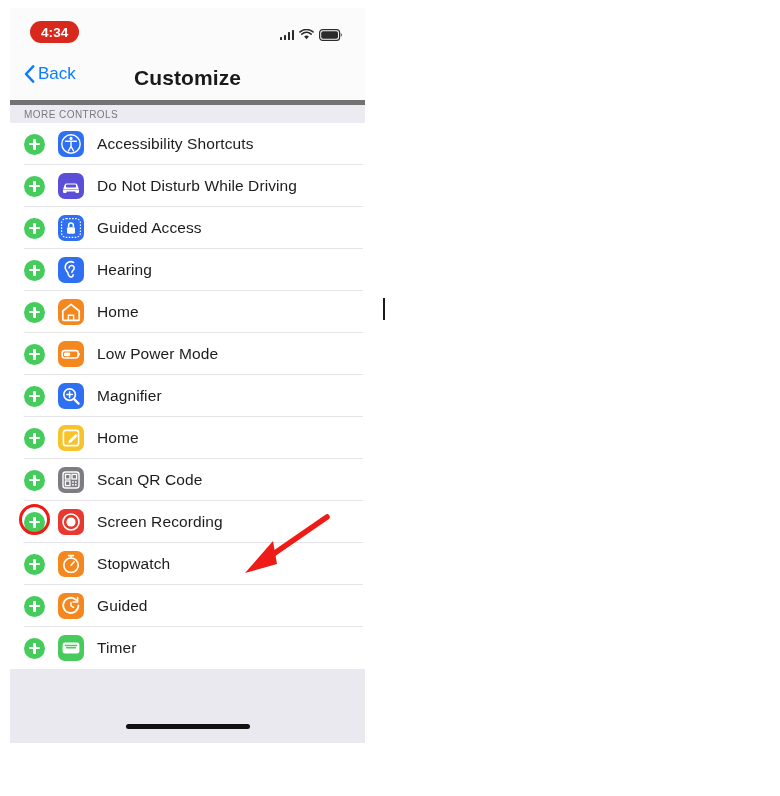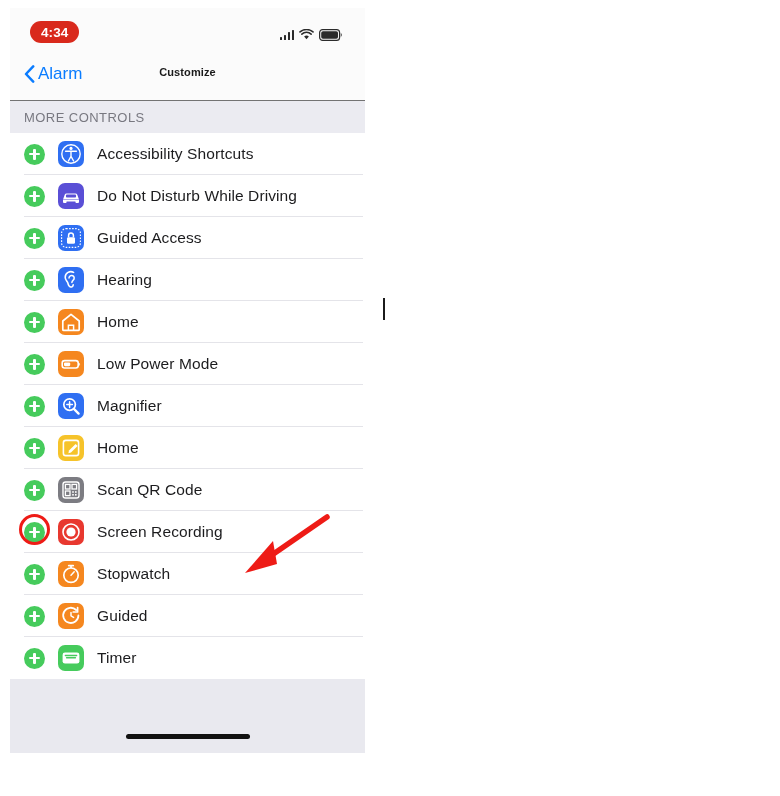--- a/index.html
+++ b/index.html
@@ -98,39 +98,39 @@
     width: 11px;
     height: 18px;
     flex: none;
   }
   .nav-title {
     position: absolute;
     left: 0;
     right: 0;
     top: 10px;
     text-align: center;
-    font-size: 11px;
+    font-size: 21px;
     font-weight: bold;
     color: #1a1a1a;
     letter-spacing: 0.1px;
   }
 
   
   .section-header {
-    height: 33px;
+    height: 23px;
     background: #ebebf1;
     display: flex;
     align-items: center;
     padding-left: 14px;
     box-sizing: border-box;
-    font-size: 13px;
+    font-size: 10px;
     letter-spacing: 0.45px;
     color: #787880;
     text-transform: uppercase;
-    border-top: 1px solid #737373;
+    border-top: 5px solid #737373;
   }
 
   
   .controls-list {
     background: #404040;
   }
   .control-row {
     position: relative;
     height: 42px;
     display: flex;
@@ -268,21 +268,21 @@
         <path d="M23.6 4.4 a2.6 2.6 0 0 1 0 4.2 Z" fill="#2b2b2b"></path>
       </svg>
     </div>
   </div>
 
   <div class="nav-bar">
     <div class="back-button">
       <svg class="chevron-left" viewBox="0 0 11 18">
         <path d="M9.2 1.4 L2 9 L9.2 16.6" stroke="#0a7cff" stroke-width="2.5" fill="none" stroke-linecap="round" stroke-linejoin="round"></path>
       </svg>
-      <span>Alarm</span>
+      <span>Back</span>
     </div>
     <div class="nav-title">Customize</div>
   </div>
 
   <div class="section-header">MORE CONTROLS</div>
 
   <div class="controls-list" id="controls-list">
       <div class="control-row">
         <div class="add-button" style="background: rgb(70, 203, 92);"></div>
         <div class="app-icon" style="background: rgb(47, 111, 242);">

